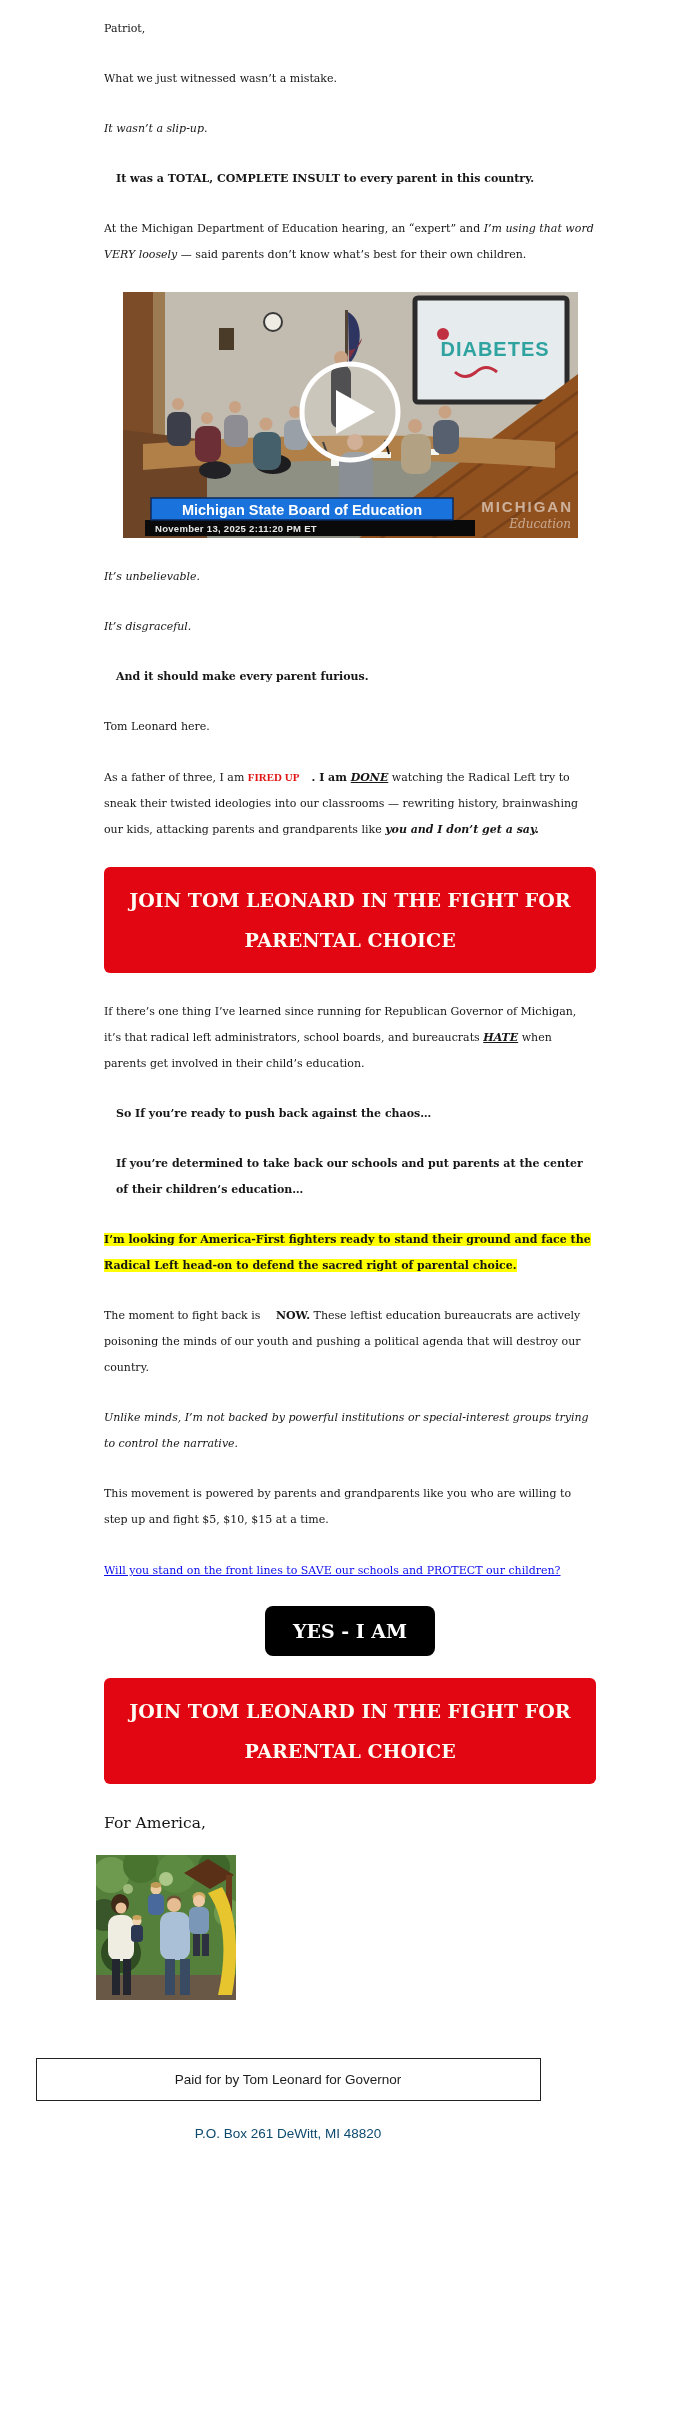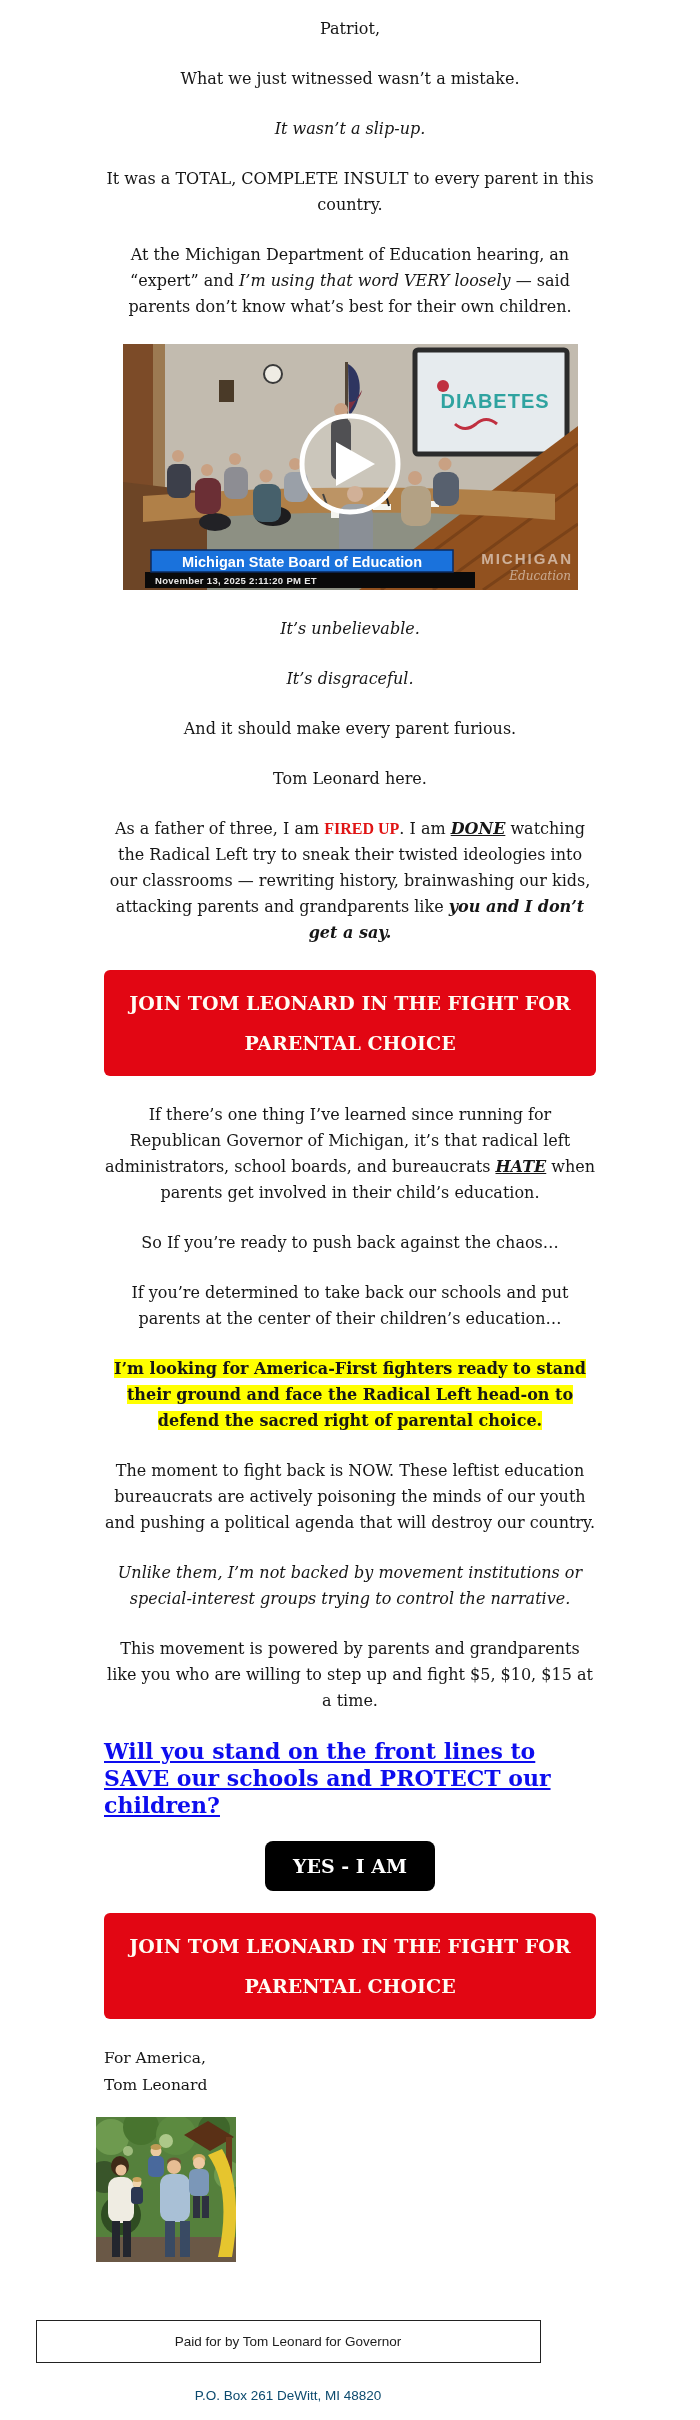--- a/index.html
+++ b/index.html
@@ -5,40 +5,40 @@
   html,body{margin:0;padding:0;}
   body{
     width:700px;
     background:#ffffff;
     color:#161616;
     font-family:"DejaVu Serif", serif;
     -webkit-font-smoothing:antialiased;
   }
   .email{width:700px;min-height:2420px;background:#fff;}
   .content{width:492px;margin:0 auto;padding-top:16px;}
-  p{font-size:16px;line-height:26px;margin:0 0 24px 0;text-align:center;}
+  p{font-size:11px;line-height:26px;margin:0 0 24px 0;}
   .it{font-style:italic;}
-  .b{font-weight:normal;}
+  .b{font-weight:bold;margin-left:12px;}
   .bi{font-weight:bold;font-style:italic;}
   .u{text-decoration:underline;}
   .red-text{color:#e01414;font-weight:bold;font-family:Liberation Serif, serif;}
   .hl{background:#ffff00;font-weight:bold;}
   .video-wrap{width:455px;margin:0 auto 26px auto;display:block;cursor:pointer;}
   .cta-btn{
     display:block;width:100%;box-sizing:border-box;
     background:#e20613;color:#fffdf4;
     border:none;border-radius:6px;
     font-family:"DejaVu Serif", serif;font-weight:bold;font-size:19px;
     text-align:center;padding:13px 0;line-height:40px;
     margin:2px 0 26px 0;cursor:pointer;
   }
   .link-q{
     display:inline-block;
-    color:#0d0dee;font-weight:bold;text-decoration:underline;
-    font-size:22px;line-height:27px;margin-bottom:22px;cursor:pointer;
+    color:#0d0dee;font-weight:normal;text-decoration:underline;
+    font-size:11px;line-height:27px;margin-bottom:22px;cursor:pointer;
   }
   .yes-btn{
     display:block;margin:0 auto 22px auto;
     background:#000;color:#fff;border:none;border-radius:8px;
     font-family:"DejaVu Serif", serif;font-weight:bold;font-size:19px;
     padding:14px 28px;cursor:pointer;
   }
   .sig{font-size:15.5px;line-height:27px;margin:4px 0 18px 0;}
   .photo-wrap{display:block;margin:4px 0 0 -8px;width:140px;height:145px;}
   .footer{width:576px;text-align:center;font-family:"Liberation Sans", sans-serif;}
@@ -153,36 +153,35 @@
     <p><span>If there’s one thing I’ve learned since running for Republican Governor of Michigan, it’s that radical left administrators, school boards, and bureaucrats </span><span class="bi u">HATE</span><span> when parents get involved in their child’s education.</span></p>
 
     <p class="b">So If you’re ready to push back against the chaos…</p>
 
     <p class="b">If you’re determined to take back our schools and put parents at the center of their children’s education…</p>
 
     <p><span class="hl">I’m looking for America-First fighters ready to stand their ground and face the Radical Left head-on to defend the sacred right of parental choice.</span></p>
 
     <p><span>The moment to fight back is </span><span class="b">NOW.</span><span> These leftist education bureaucrats are actively poisoning the minds of our youth and pushing a political agenda that will destroy our country.</span></p>
 
-    <p class="it">Unlike them, I’m not backed by movement institutions or special-interest groups trying to control the narrative.</p>
+    <p class="it">Unlike minds, I’m not backed by powerful institutions or special-interest groups trying to control the narrative.</p>
 
     <p>This movement is powered by parents and grandparents like you who are willing to step up and fight  $5, $10, $15 at a time.</p>
 
     <a class="link-q" href="#">Will you stand on the front lines to SAVE our schools and PROTECT our children?</a>
 
     <button class="yes-btn">YES - I AM</button>
 
     <button class="cta-btn">
       <div>JOIN TOM LEONARD IN THE FIGHT FOR</div>
       <div>PARENTAL CHOICE</div>
     </button>
 
     <div class="sig">
       <div>For America,</div>
-      <div>Tom Leonard</div>
     </div>
 
     
     <svg class="photo-wrap" viewBox="0 0 140 145" width="140" height="145" role="img">
       <g>
         <rect x="0" y="0" width="140" height="145" fill="#55803c"></rect>
         <circle cx="15" cy="20" r="18" fill="#6e9a4f"></circle>
         <circle cx="45" cy="10" r="18" fill="#48742f"></circle>
         <circle cx="80" cy="18" r="20" fill="#5c8a40"></circle>
         <circle cx="118" cy="12" r="16" fill="#3f662b"></circle>

